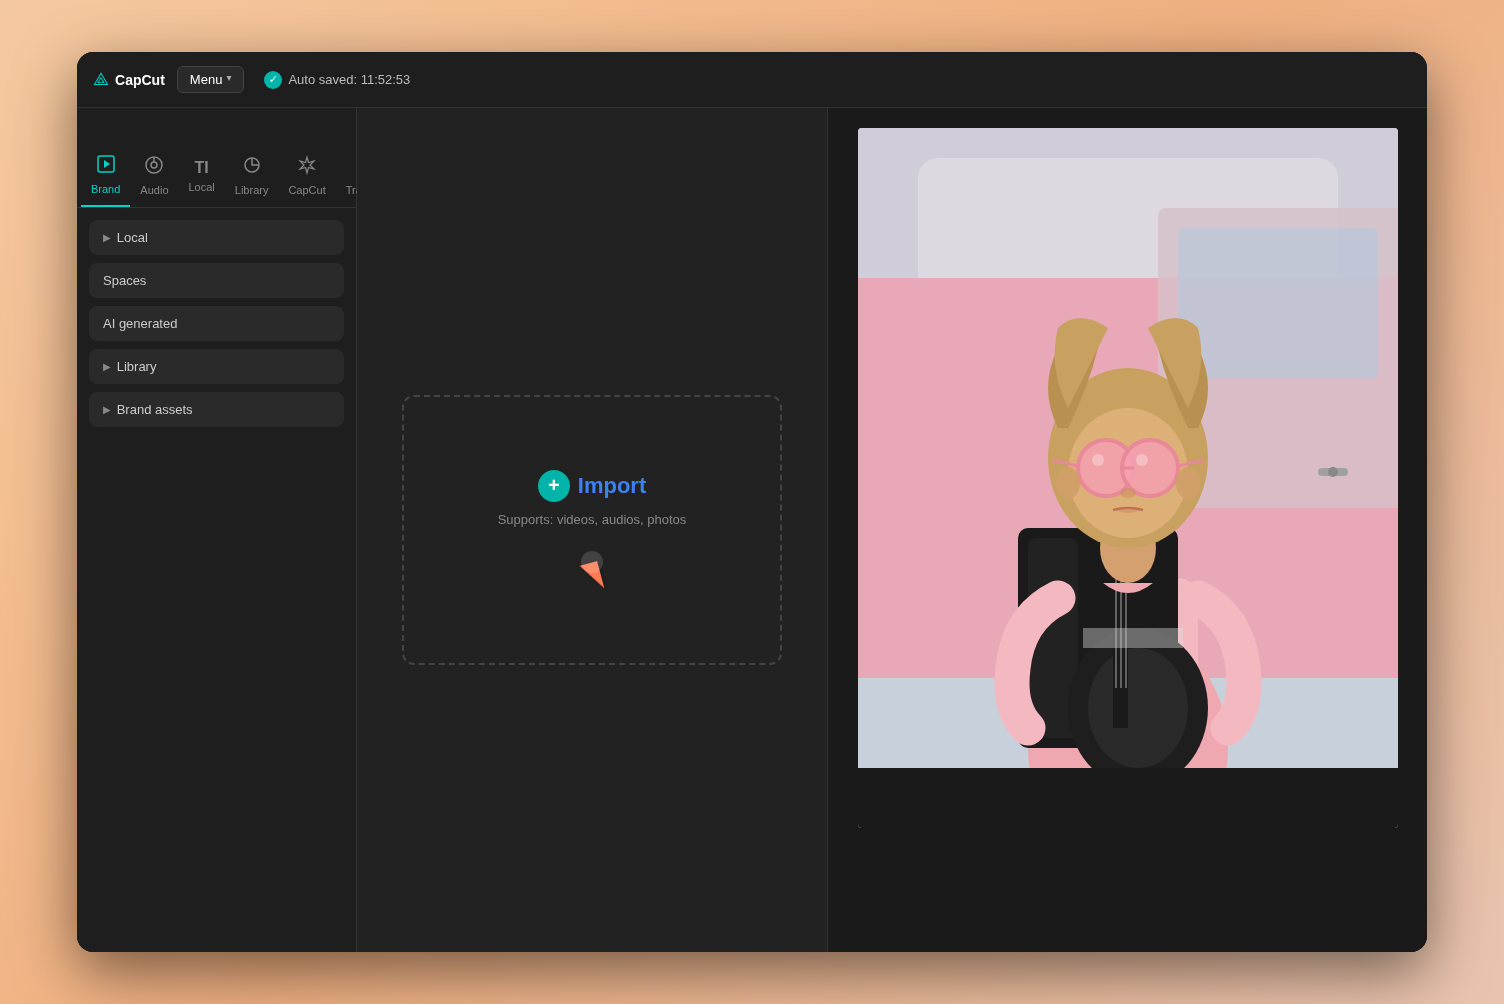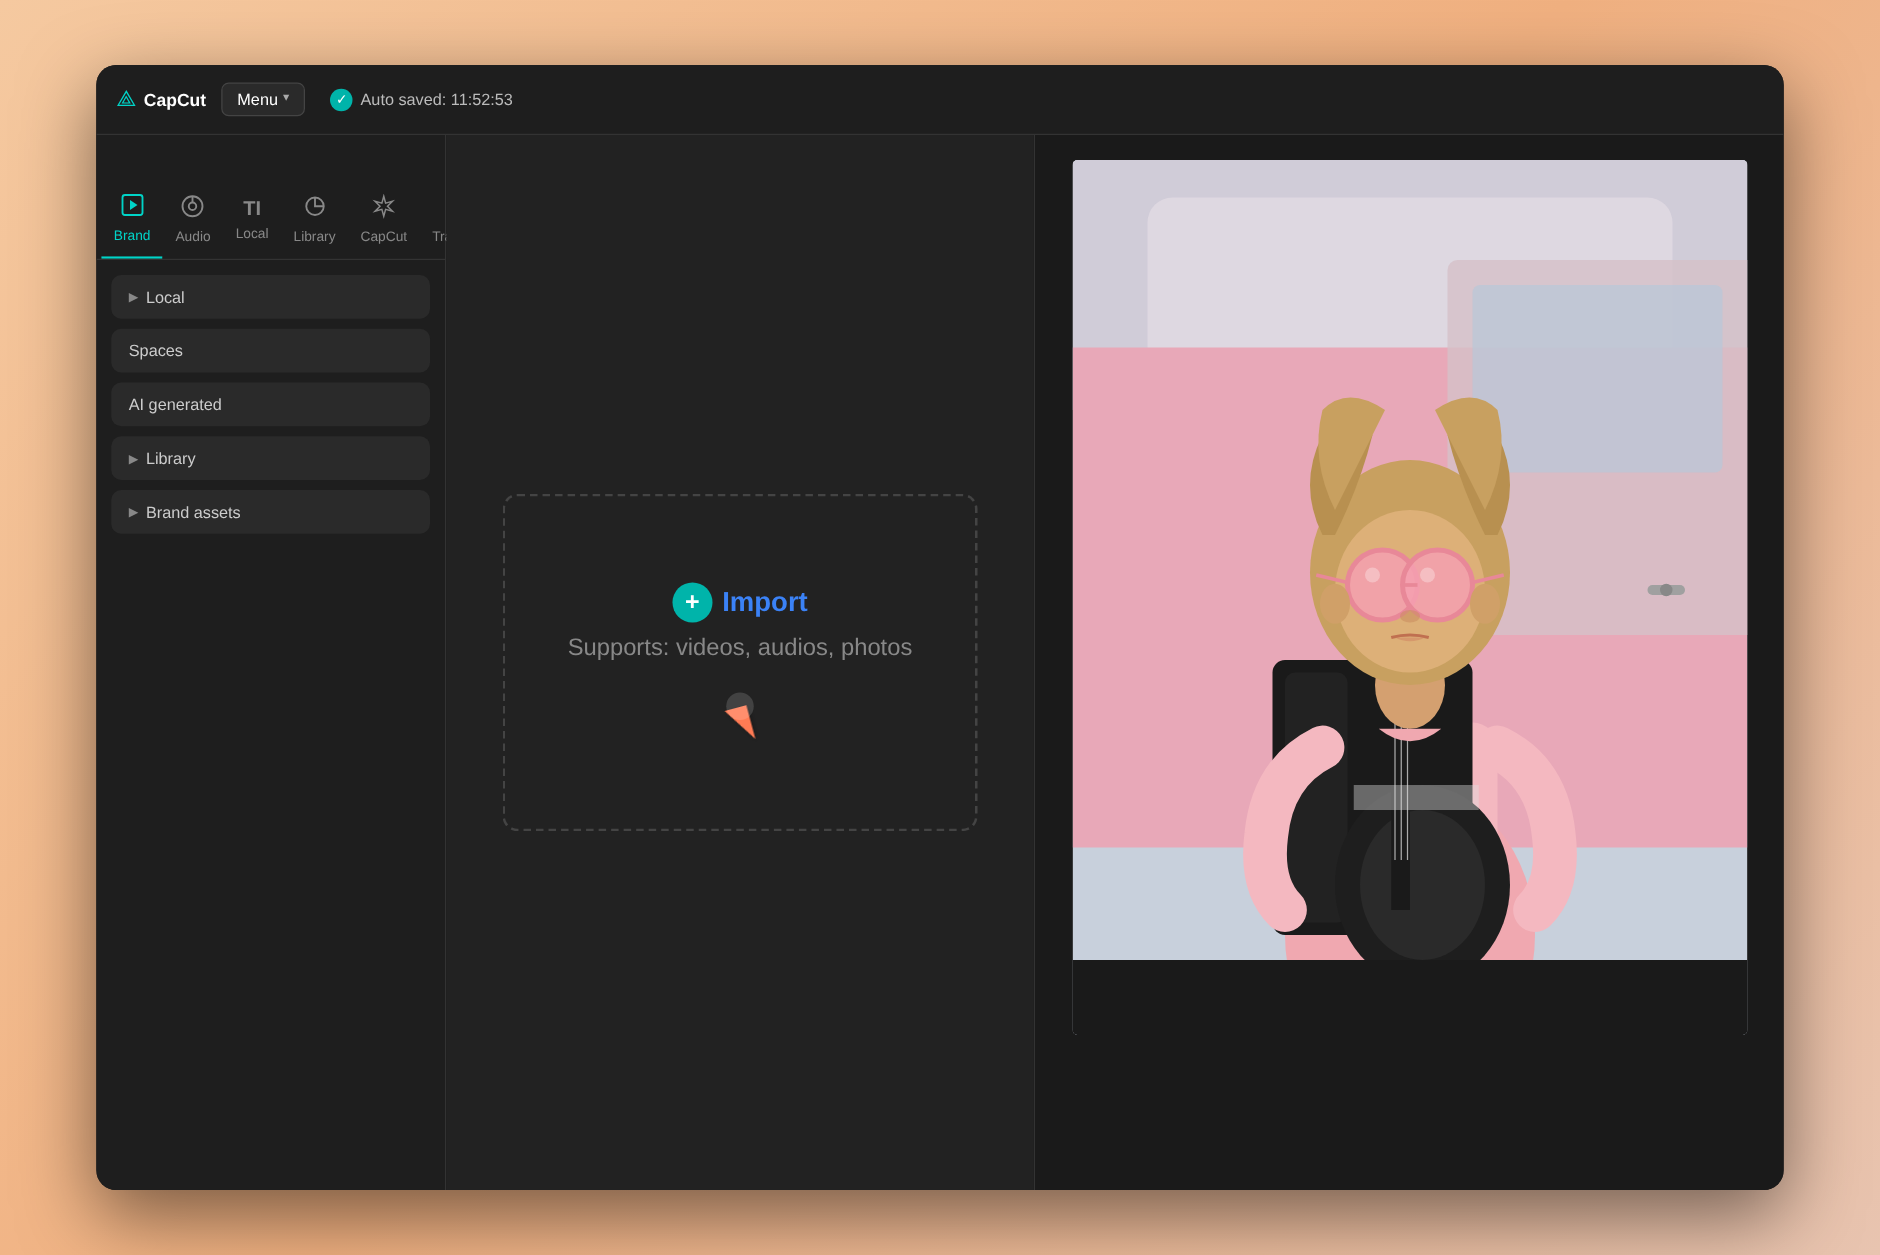--- a/index.html
+++ b/index.html
@@ -197,21 +197,21 @@
       font-size: 20px;
       font-weight: bold;
     }
     .import-label {
       color: #3b82f6;
       font-size: 22px;
       font-weight: 600;
     }
     .import-sub {
       color: #888;
-      font-size: 19px;
+      font-size: 13px;
     }
     .cursor-icon {
       margin-top: 10px;
       width: 0;
       height: 0;
       border-left: 18px solid transparent;
       border-right: 0px solid transparent;
       border-top: 28px solid #ff7b54;
       transform: rotate(-15deg);
       filter: drop-shadow(1px 1px 2px rgba(0,0,0,0.3));

